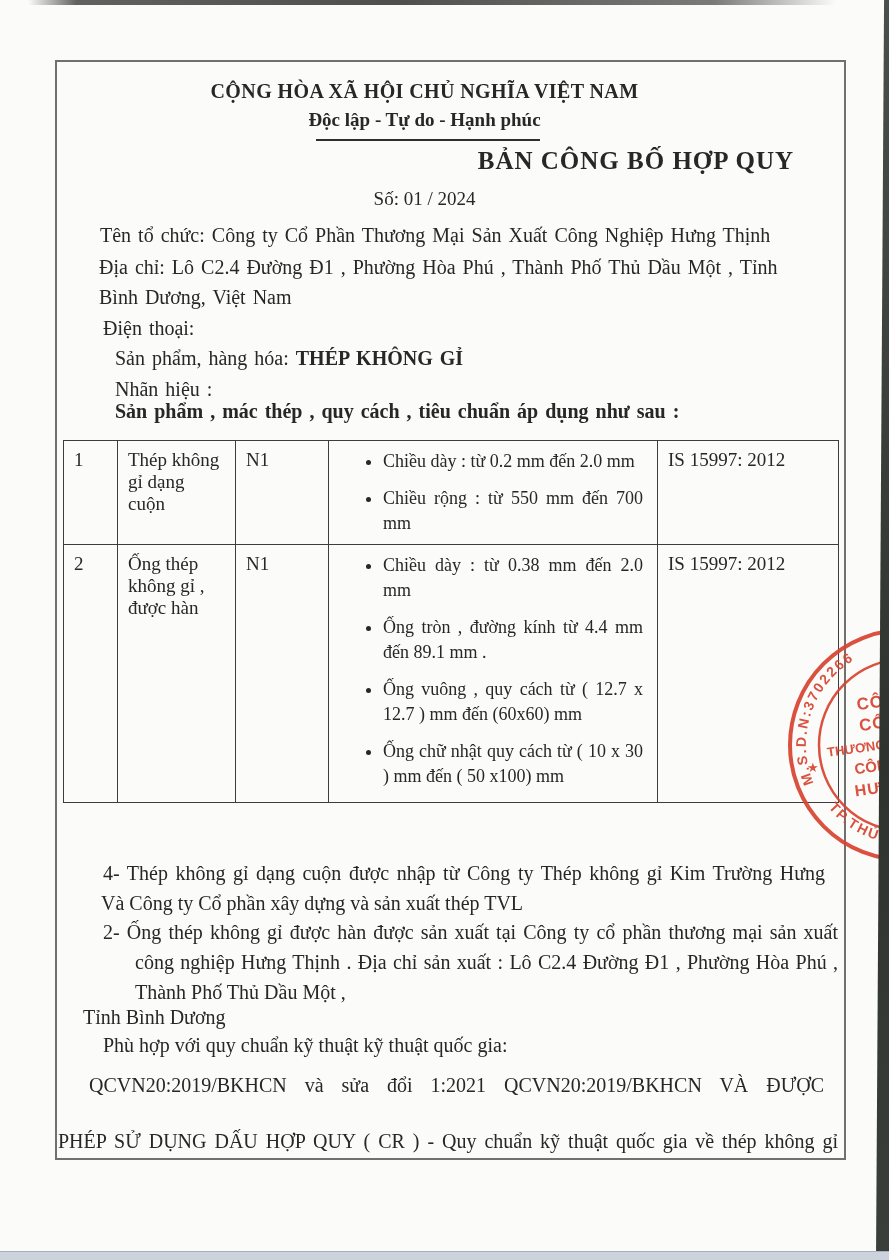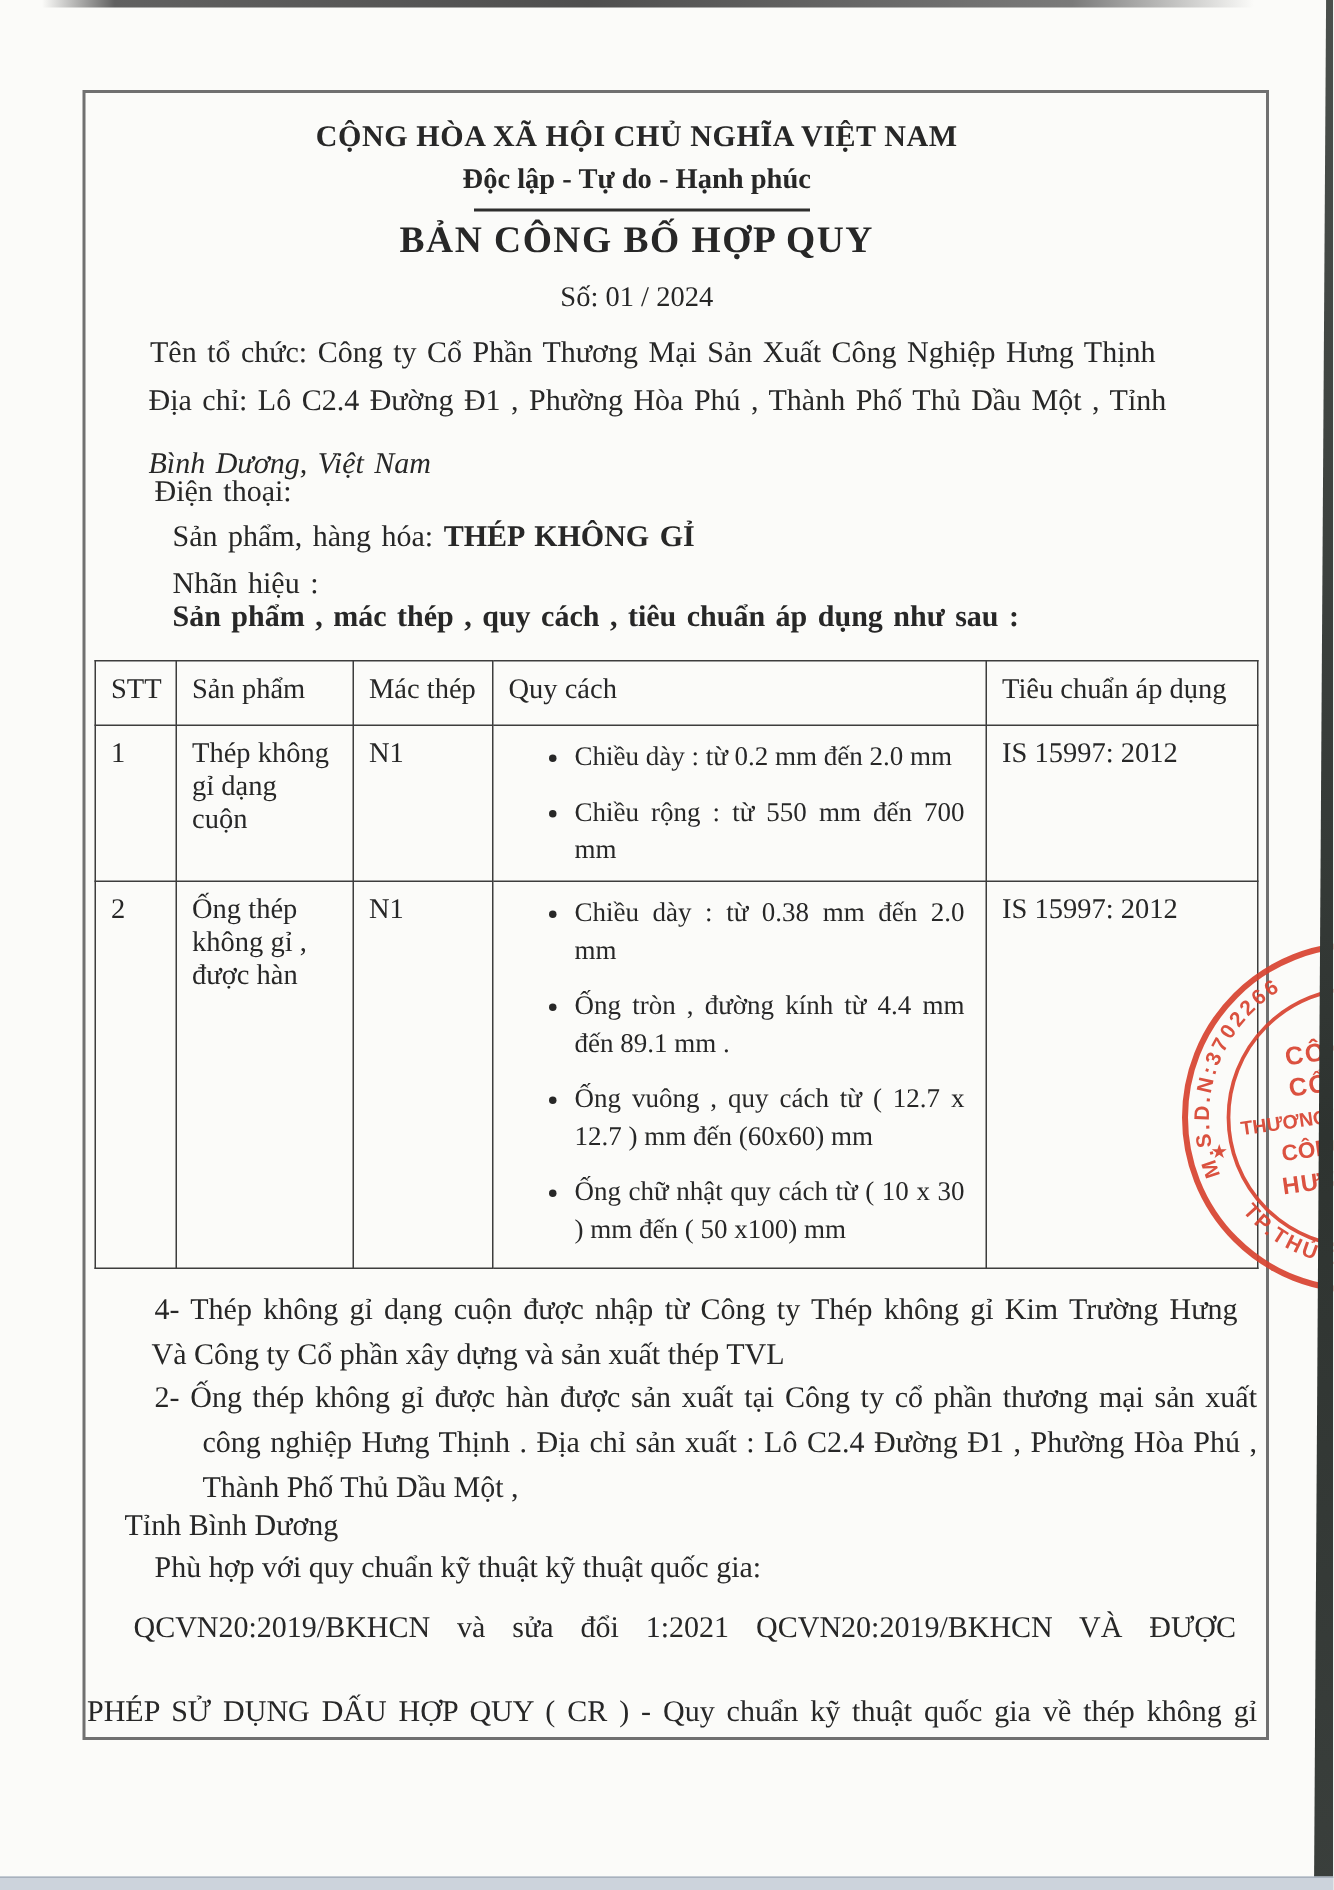--- a/index.html
+++ b/index.html
@@ -21,21 +21,21 @@
     background:linear-gradient(180deg,#4a4f4c,#2e3330 60%,#3a3f3c);
     clip-path:polygon(62% 0,100% 0,100% 100%,0% 100%);}
   .bottom-strip{bottom:0;left:0;width:889px;height:8px;background:var(--bstrip);border-top:1px solid #a8b1bd;z-index:6;}
   
   .frame{left:55px;top:60px;width:787px;height:1096px;border:2px solid var(--frame);z-index:1;}
   
   .cline{left:55px;width:739px;text-align:center;}
   .nat-title{top:80px;font-size:20px;font-weight:bold;letter-spacing:.4px;}
   .motto{top:109px;font-size:19px;font-weight:bold;}
   .motto-underline{top:139px;left:316px;width:224px;height:2px;background:#2e2e2e;}
-  .doc-title{top:147px;font-size:25px;font-weight:bold;letter-spacing:1px;}
+  .doc-title{top:147px;font-size:25px;font-weight:bold;letter-spacing:1px;text-align:right;}
   .doc-number{top:188px;font-size:19px;}
   
   .pl{font-size:20px;white-space:nowrap;word-spacing:2px;}
   .just{white-space:normal;text-align:justify;text-align-last:justify;}
   
   table.spec{left:63px;top:440px;width:775px;position:absolute;border-collapse:collapse;table-layout:fixed;font-size:19px;z-index:2;background:transparent;}
   table.spec th,table.spec td{border:1.5px solid var(--tborder);vertical-align:top;padding:8px 10px;font-weight:normal;text-align:left;}
   table.spec th{height:26px;}
   .c-center{text-align:center;}
   .cell-just{text-align:justify;}
@@ -61,42 +61,35 @@
 
 <div class="abs cline nat-title">CỘNG HÒA XÃ HỘI CHỦ NGHĨA VIỆT NAM</div>
 <div class="abs cline motto">Độc lập - Tự do - Hạnh phúc</div>
 <div class="abs motto-underline"></div>
 
 <div class="abs cline doc-title">BẢN CÔNG BỐ HỢP QUY</div>
 <div class="abs cline doc-number">Số: 01 / 2024</div>
 
 <div class="abs pl" style="left:100px;top:224px;">Tên tổ chức: Công ty Cổ Phần Thương Mại Sản Xuất Công Nghiệp Hưng Thịnh</div>
 <div class="abs pl" style="left:99px;top:256px;">Địa chỉ: Lô C2.4 Đường Đ1 , Phường Hòa Phú , Thành Phố Thủ Dầu Một , Tỉnh</div>
-<div class="abs pl" style="left:99px;top:298px;font-style:italic;">Bình Dương, Việt Nam</div>
+<div class="abs pl" style="left:99px;top:286px;">Bình Dương, Việt Nam</div>
 <div class="abs pl" style="left:103px;top:317px;">Điện thoại:</div>
 <div class="abs pl" style="left:115px;top:347px;"><span>Sản phẩm, hàng hóa: </span><b>THÉP KHÔNG GỈ</b></div>
 <div class="abs pl" style="left:115px;top:378px;">Nhãn hiệu :</div>
 <div class="abs pl" style="left:115px;top:400px;font-weight:bold;">Sản phẩm , mác thép , quy cách , tiêu chuẩn áp dụng như sau :</div>
 
 <table class="spec">
   <colgroup>
     <col style="width:54px">
       <col style="width:118px">
       <col style="width:93px">
       <col style="width:329px">
       <col style="width:181px">
   </colgroup>
   <tbody>
-      <tr>
-    <th class="c-center">STT</th>
-    <th>Sản phẩm</th>
-    <th>Mác thép</th>
-    <th>Quy cách</th>
-    <th>Tiêu chuẩn áp dụng</th>
-  </tr>
   <tr class="row1">
     <td class="c-center">1</td>
     <td class="cell-just">Thép không gỉ dạng cuộn</td>
     <td class="c-center">N1</td>
     <td>
       <ul class="specs">
         <li>Chiều dày : từ 0.2 mm đến 2.0 mm</li>
         <li>Chiều rộng : từ 550 mm đến 700 mm</li>
       </ul>
     </td>

